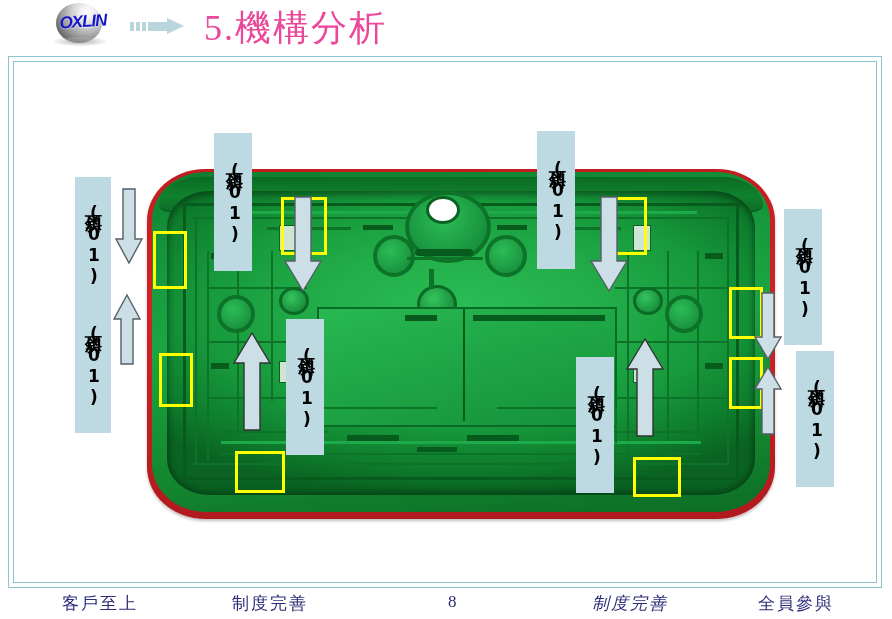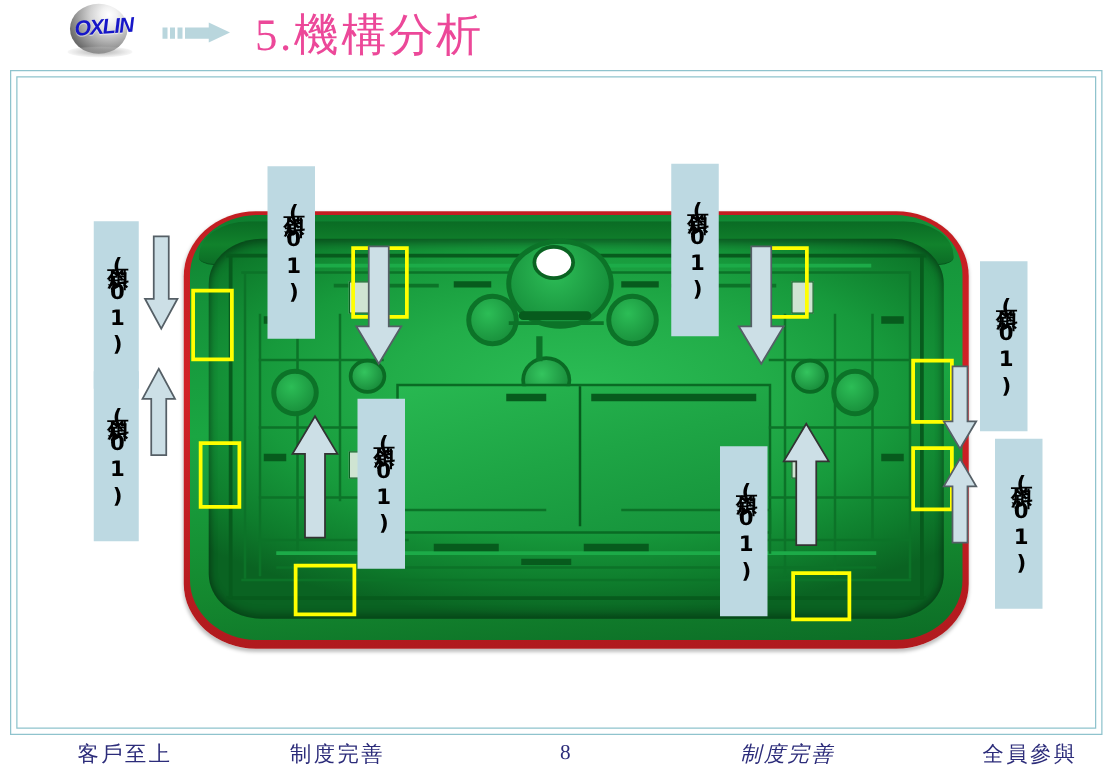--- a/index.html
+++ b/index.html
@@ -146,21 +146,21 @@
   .arrow svg{display:block;overflow:visible;}
 
   
   #footer{position:absolute;left:0;top:592px;width:796px;height:27px;}
   #footer span{
     position:absolute;top:0;
     font-size:17px;color:#2c2c7a;letter-spacing:2px;
     white-space:nowrap;
   }
   #f1{left:62px;} #f2{left:232px;} #f3{left:448px;font-family:"Liberation Serif",serif;letter-spacing:0;}
-  #f4{left:592px;font-style:italic;} #f5{left:786px;}
+  #f4{left:592px;font-style:italic;} #f5{left:758px;}
 </style>
 </head>
 <body>
 
 <div id="header">
 
   <div id="logo">
     <div class="sphere"></div>
     <div class="shadow"></div>
     <div class="wordmark">OXLIN</div>

